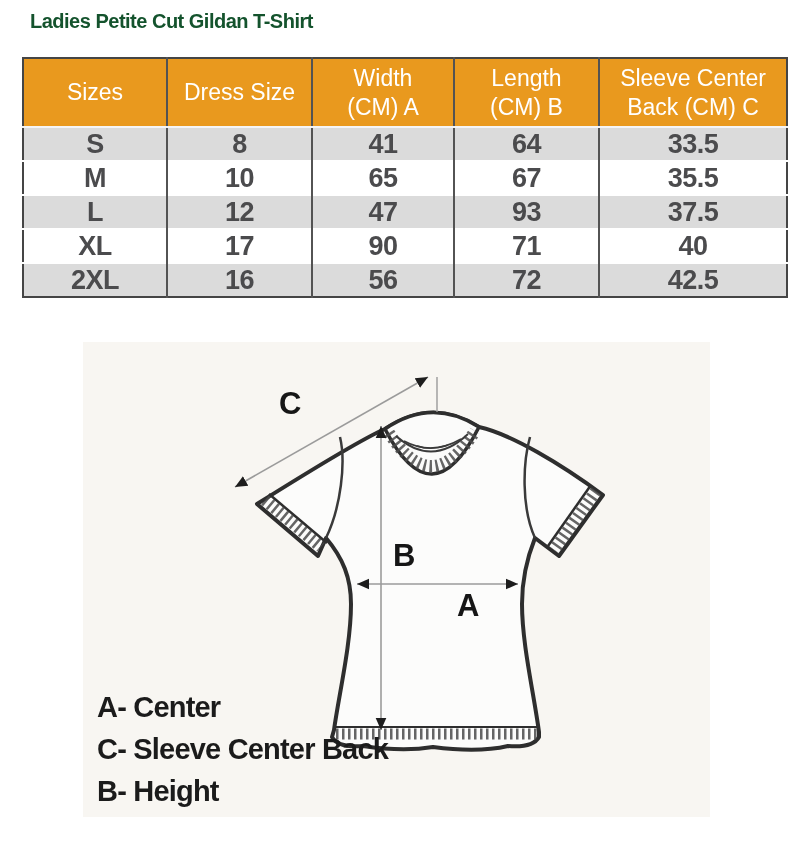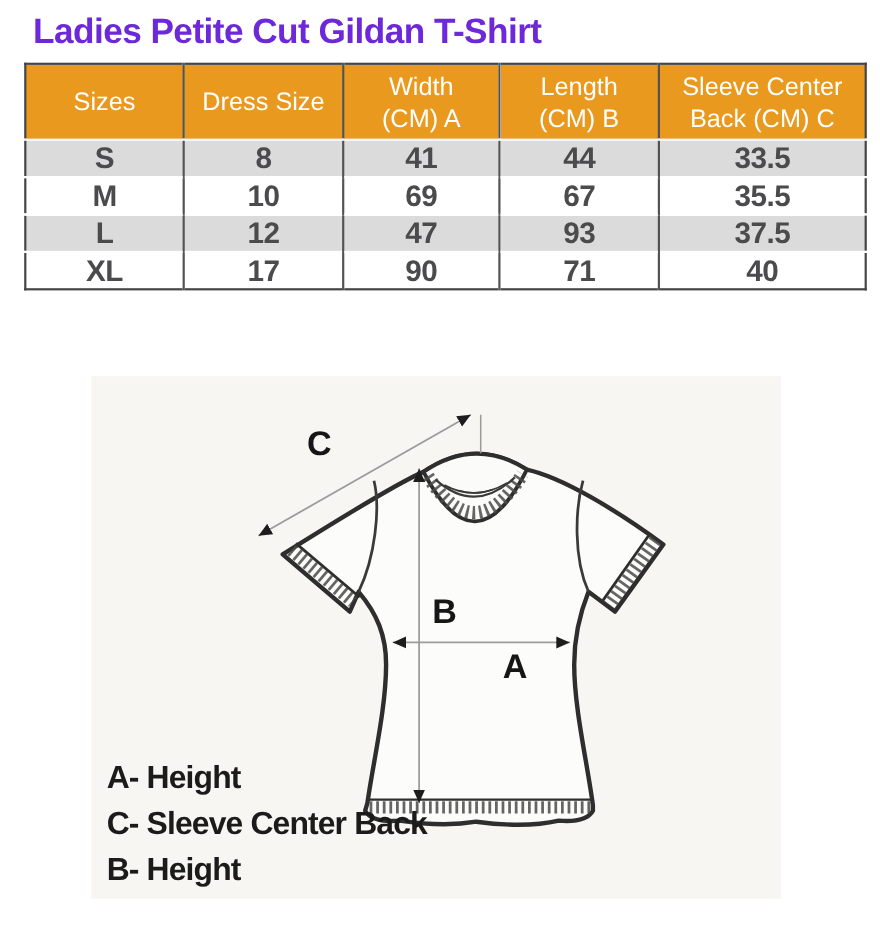--- a/index.html
+++ b/index.html
@@ -2,24 +2,24 @@
 <html style="--header-bg: #E9991E; --header-text: #FFFFFF; --row-alt-bg: #DBDBDB; --body-text: #4B4B4D;"><head>
 <meta charset="utf-8">
 <style>
   * { margin: 0; padding: 0; box-sizing: border-box; }
   html, body { width: 800px; height: 857px; background: #ffffff; overflow: hidden; }
   body { font-family: "Liberation Sans", sans-serif; position: relative; }
 
   .page-title {
     position: absolute;
     left: 30px; top: 10px;
-    font-size: 32px;
+    font-size: 20px;
     font-weight: 700;
     letter-spacing: -0.5px;
-    color: #6d28d9;
+    color: #14532d;
   }
 
   table.size-table {
     position: absolute;
     left: 22px; top: 57px;
     width: 764px;
     border-collapse: collapse;
     table-layout: fixed;
     border: 2px solid #454545;
   }
@@ -114,43 +114,50 @@
         <span>Sleeve Center</span>
         <span>Back (CM) C</span>
       </th>
     </tr>
   </thead>
   <tbody>
       <tr>
         <td>S</td>
         <td>8</td>
         <td>41</td>
-        <td>44</td>
+        <td>64</td>
         <td>33.5</td>
       </tr>
       <tr>
         <td>M</td>
         <td>10</td>
-        <td>69</td>
+        <td>65</td>
         <td>67</td>
         <td>35.5</td>
       </tr>
       <tr>
         <td>L</td>
         <td>12</td>
         <td>47</td>
         <td>93</td>
         <td>37.5</td>
       </tr>
       <tr>
         <td>XL</td>
         <td>17</td>
         <td>90</td>
         <td>71</td>
         <td>40</td>
+      </tr>
+      <tr>
+        <td>2XL</td>
+        <td>16</td>
+        <td>56</td>
+        <td>72</td>
+        <td>42.5</td>
       </tr>
     </tbody>
 </table>
 
 <div class="diagram-panel">
   <svg width="627" height="475" viewBox="0 0 627 475" xmlns="http://www.w3.org/2000/svg">
     <defs>
       <marker id="arr" viewBox="0 0 10 10" refX="9" refY="5" markerWidth="8.5" markerHeight="8.5" orient="auto-start-reverse">
         <path d="M0,1 L9,5 L0,9 Z" fill="#1d1d1d"></path>
       </marker>
@@ -196,17 +203,17 @@
     <line x1="152" y1="145" x2="345" y2="35" stroke="#9B9B9B" stroke-width="1.6" marker-start="url(#arr)" marker-end="url(#arr)"></line>
     <line x1="298" y1="84" x2="298" y2="388" stroke="#9B9B9B" stroke-width="1.6" marker-start="url(#arr)" marker-end="url(#arr)"></line>
     <line x1="274" y1="242" x2="435" y2="242" stroke="#9B9B9B" stroke-width="1.6" marker-start="url(#arr)" marker-end="url(#arr)"></line>
 
     <text class="mlabel" x="196" y="72">C</text>
     <text class="mlabel" x="310" y="224">B</text>
     <text class="mlabel" x="374" y="274">A</text>
   </svg>
 
   <div class="legend">
-    <div>A- Height</div>
+    <div>A- Center</div>
     <div>C- Sleeve Center Back</div>
     <div>B- Height</div>
   </div>
 </div>
 
 </body></html>

